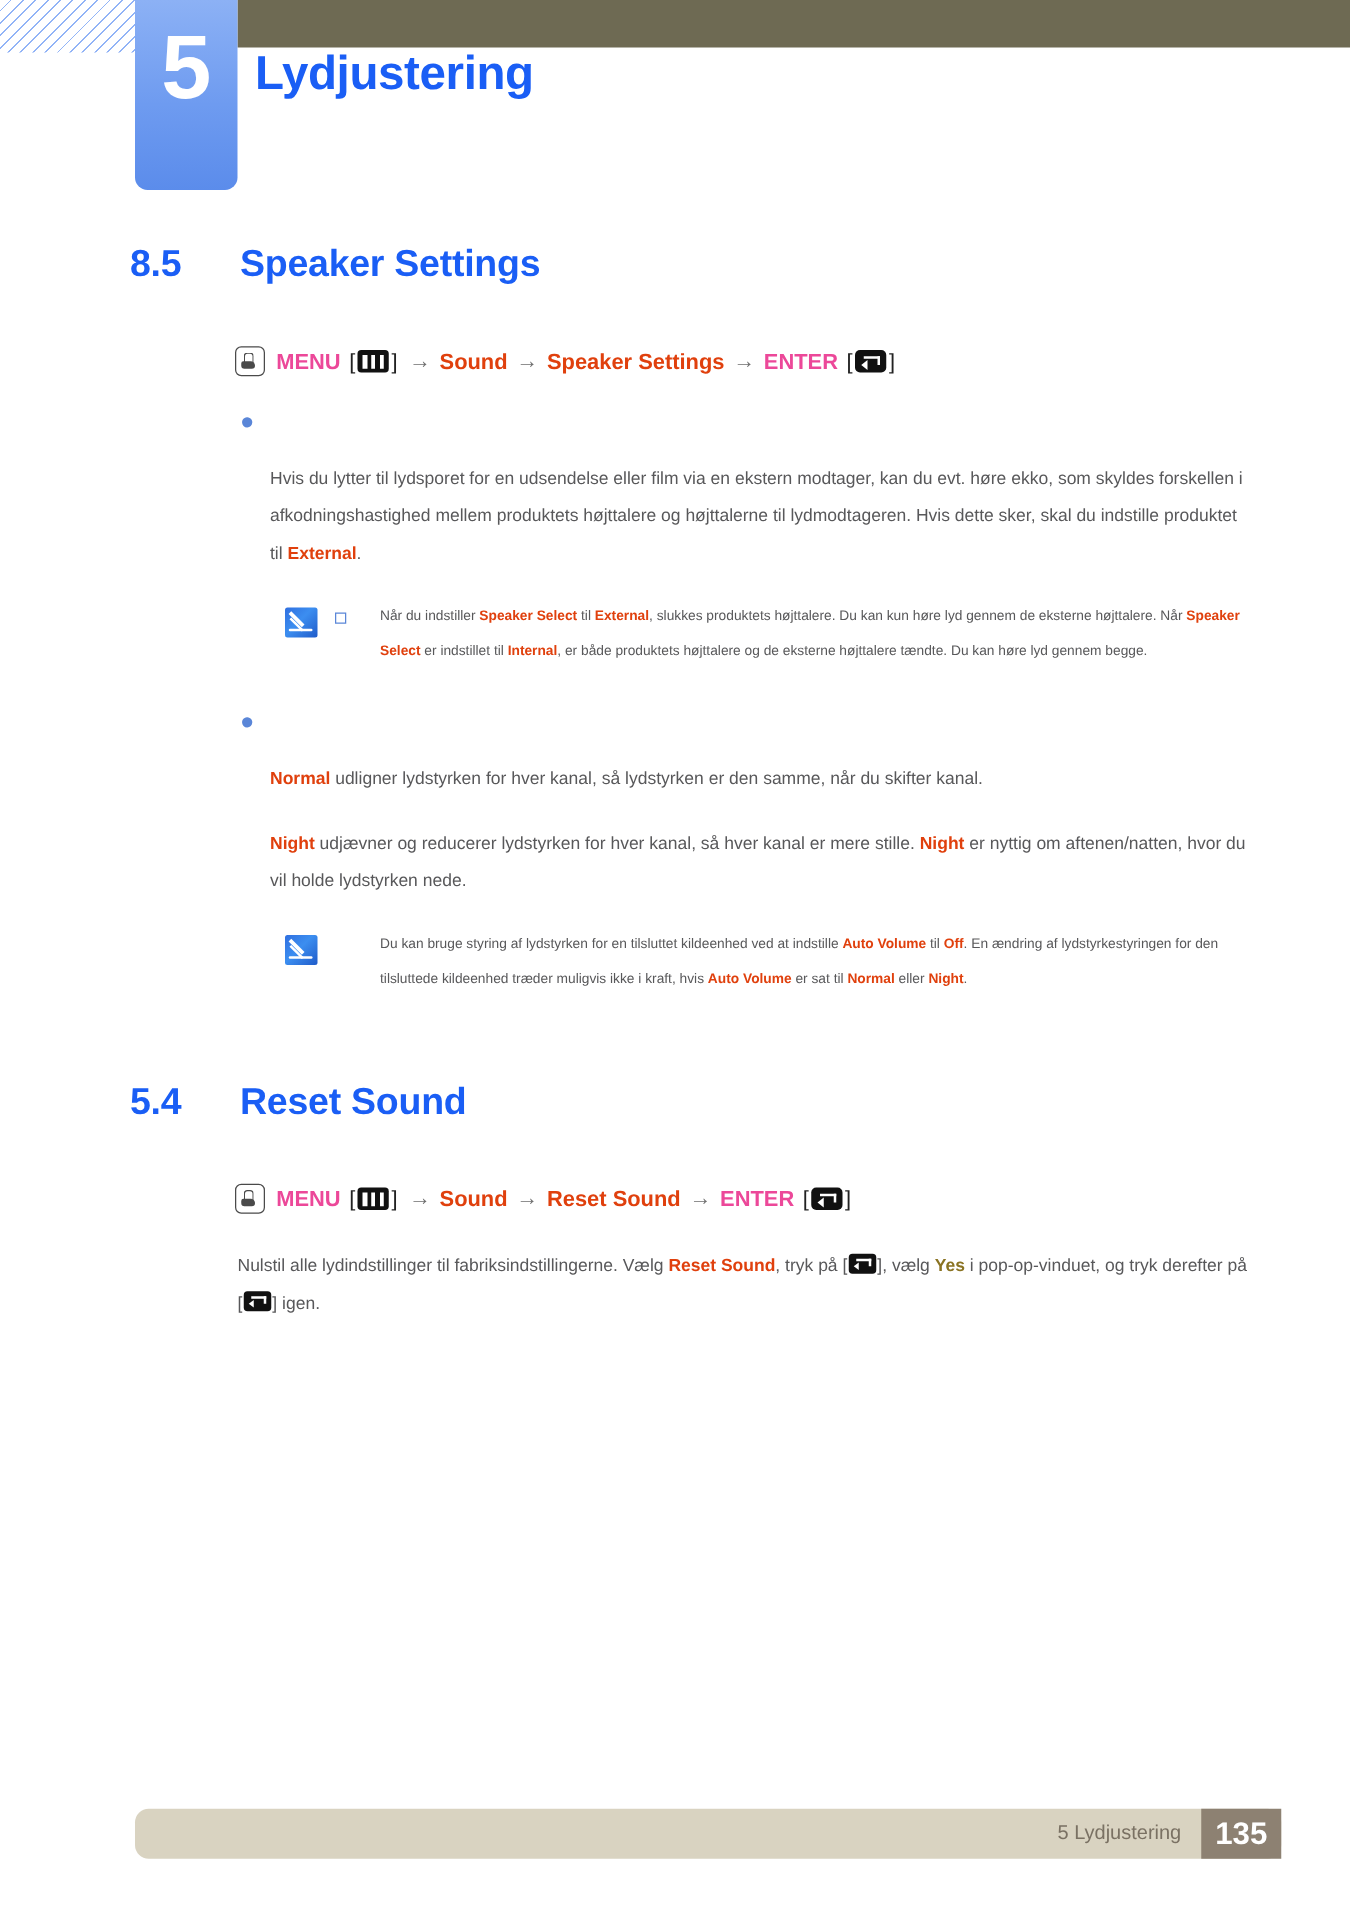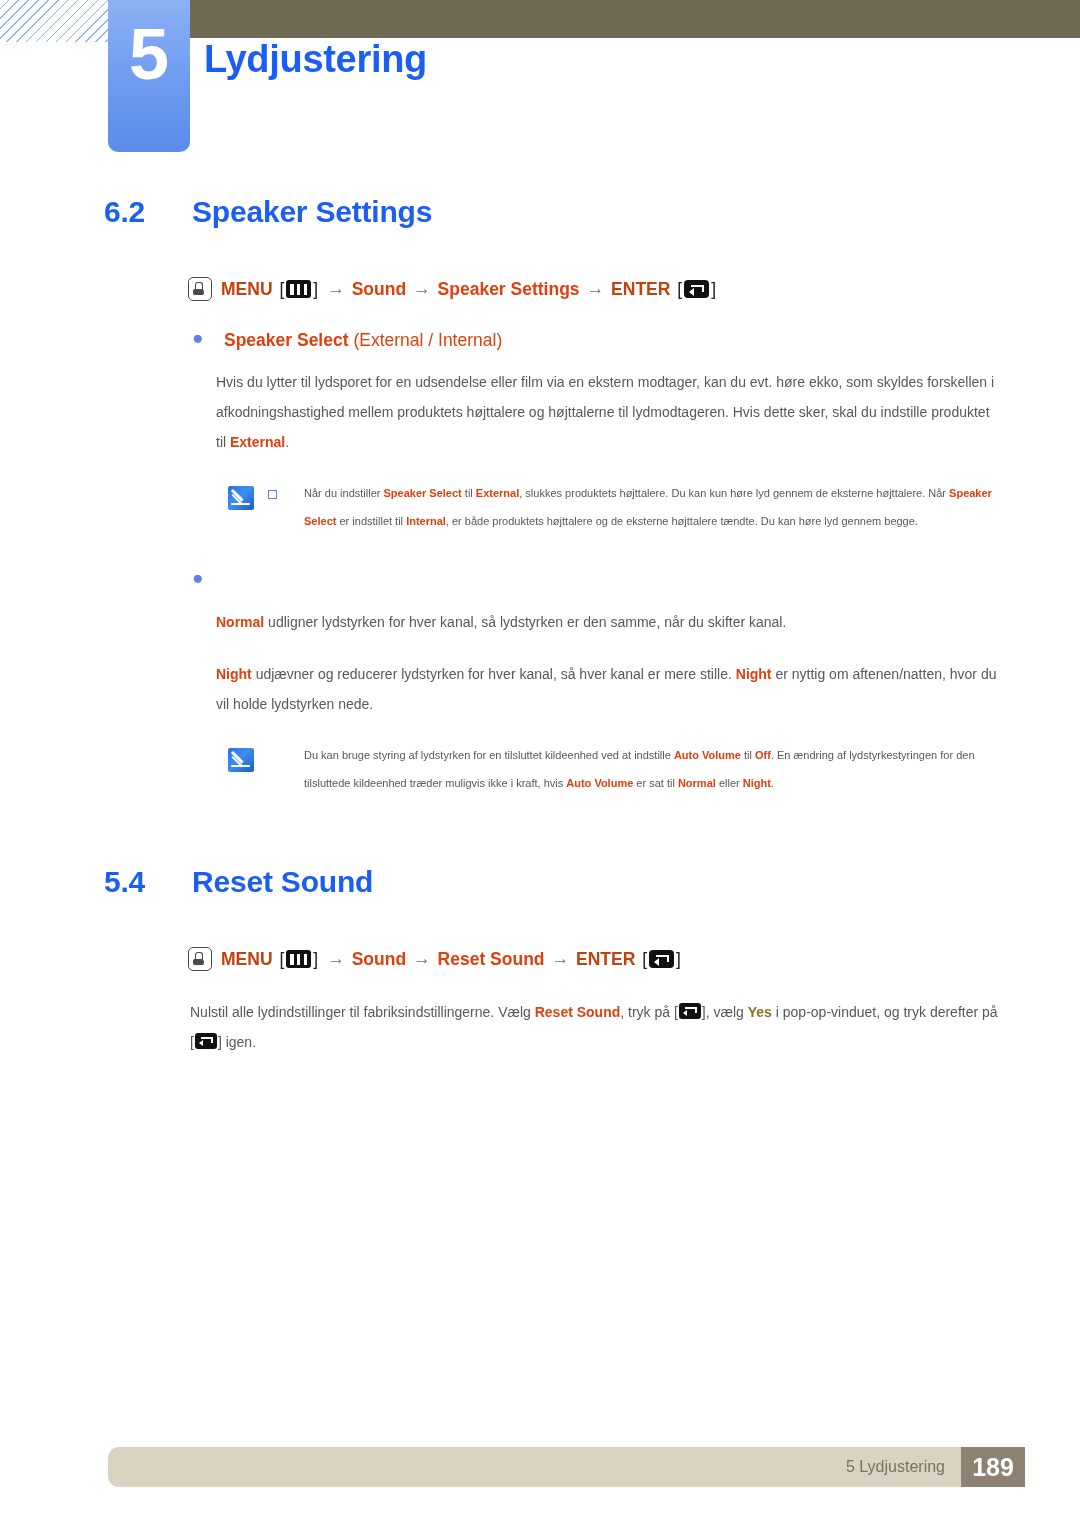--- a/index.html
+++ b/index.html
@@ -95,21 +95,21 @@
   
   .menu-path {
     margin-left: 188px;
     margin-top: 48px;
     display: flex;
     align-items: center;
     font-size: 17.5px;
     font-weight: bold;
     white-space: nowrap;
   }
-  .menu-word { color: #c2410c; }
+  .menu-word { color: #ec4899; }
   .path-item { color: #e0400d; }
   .arrow { color: #6f6f6f; font-weight: normal; margin: 0 7px; padding-bottom: 1px; }
   .brk { color: #222; font-weight: normal; margin: 0 2px; }
 
   
   .ico-hand {
     display: inline-block;
     width: 22px; height: 22px;
     border: 1.6px solid #4a4a4a;
     border-radius: 5px;
@@ -338,21 +338,21 @@
   <div class="hatch"></div>
   <div class="olive-bar"></div>
   <div class="chapter-tab"></div>
   <div class="chapter-num">5</div>
   <div class="chapter-title">Lydjustering</div>
 </div>
 
 <div class="content">
 
   <div class="sec-heading">
-    <span class="sec-num">6.2</span>
+    <span class="sec-num">8.5</span>
     <span>Speaker Settings</span>
   </div>
 
   <div class="menu-path">
     <span class="ico-hand"></span>
     <span class="menu-word">MENU</span>
     <span class="brk">&nbsp;[</span>
     <span class="ico-menu">
         <i></i>
         <i></i>
@@ -365,24 +365,20 @@
     <span class="path-item">Speaker Settings</span>
     <span class="arrow">→</span>
     <span class="menu-word">ENTER</span>
     <span class="brk">&nbsp;[</span>
     <span class="ico-enter"></span>
     <span class="brk">]</span>
   </div>
 
   <div class="bullet-row">
     <div class="bullet-dot"><span>●</span></div>
-    <div class="bullet-label">
-      <span class="b">Speaker Select</span>
-      <span class="paren">(External / Internal)</span>
-    </div>
   </div>
 
   <div class="para"><span>Hvis du lytter til lydsporet for en udsendelse eller film via en ekstern modtager, kan du evt. høre ekko, som skyldes forskellen i afkodningshastighed mellem produktets højttalere og højttalerne til lydmodtageren. Hvis dette sker, skal du indstille produktet til </span><span class="hl">External</span><span>.</span></div>
 
   <div class="note">
     <div class="ico-note"></div>
     <div class="note-body">
       <div class="note-item">
         <div class="note-sq">
             <i></i>
@@ -433,14 +429,14 @@
     <span class="ico-enter"></span>
     <span class="brk">]</span>
   </div>
 
   <div class="para" style="margin-left:190px;margin-top:26px"><span>Nulstil alle lydindstillinger til fabriksindstillingerne. Vælg </span><span class="hl">Reset Sound</span><span>, tryk på [</span><span class="ico-enter-inline"></span><span>], vælg </span><span class="hl-olive">Yes</span><span> i pop-op-vinduet, og tryk derefter på [</span><span class="ico-enter-inline"></span><span>] igen.</span></div>
 
 </div>
 
 <div class="footer">
   <div class="footer-label">5 Lydjustering</div>
-  <div class="footer-page">189</div>
+  <div class="footer-page">135</div>
 </div>
 
 </body></html>

